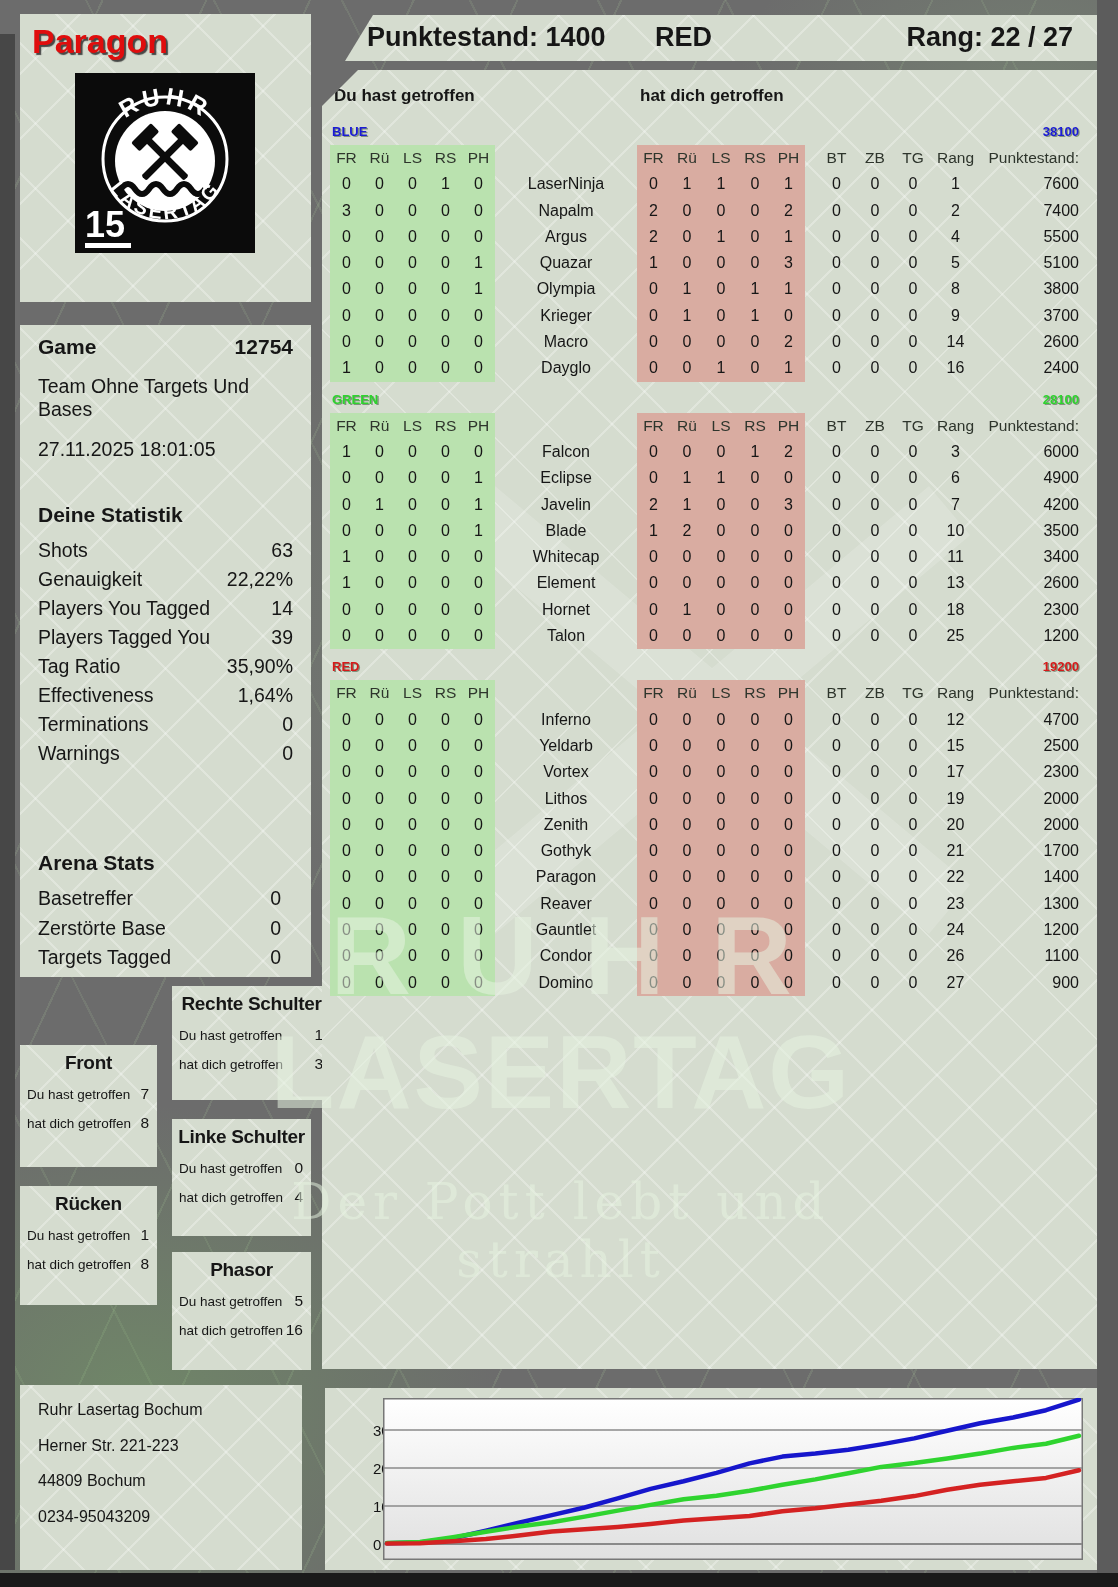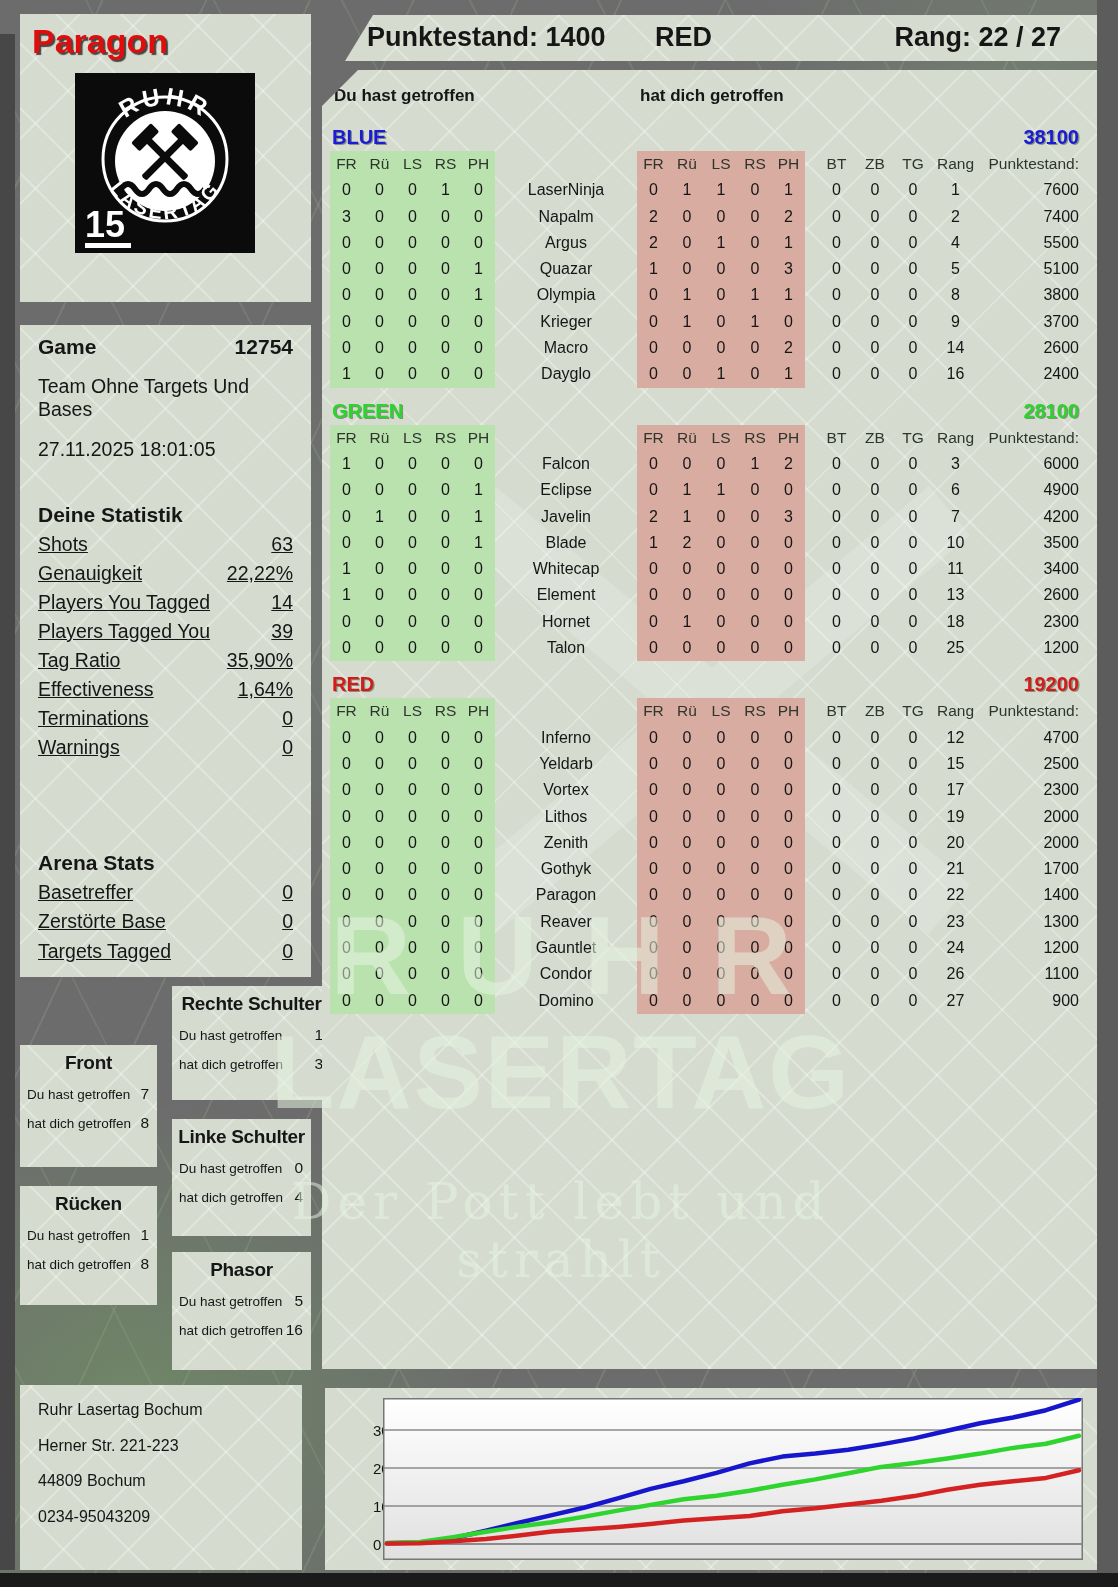--- a/index.html
+++ b/index.html
@@ -35,22 +35,22 @@
     font-size:34px; font-weight:bold; color:#e00d0d;
     text-shadow:2px 2px 1px rgba(45,45,45,0.85);
   }
   .logo { position:absolute; left:55px; top:59px; width:180px; height:180px; }
 
   .game-panel { left:20px; top:325px; width:291px; height:652px; padding-top:10px; }
   .game-row { display:flex; justify-content:space-between; padding:0 18px; height:32px; align-items:flex-start; font-size:21px; font-weight:bold; }
   .mode-line { padding:0 18px; font-size:19.5px; margin-top:8px; }
   .date-line { padding:0 18px; font-size:19.5px; margin-top:17px; }
   .block-title { font-size:21px; font-weight:bold; margin:42px 18px 6px; }
-  .stat-row { display:flex; justify-content:space-between; align-items:flex-start; padding:0 18px; height:29px; font-size:19.5px;text-decoration:underline; }
-  .arena-block { position:absolute; left:0; right:0; bottom:8px; }
+  .stat-row { display:flex; justify-content:space-between; align-items:flex-end; padding:0 18px; height:29px; font-size:19.5px; }
+  .arena-block { position:absolute; left:0; right:12px; bottom:8px; }
   .arena-block .block-title { margin-top:0; }
   .arena-block .stat-row { height:29.5px; }
 
   .hitbox { text-align:center; }
   .hb-front   { left:20px;  top:1045px; width:137px; height:122px; }
   .hb-ruecken { left:20px;  top:1186px; width:137px; height:119px; }
   .hb-rechte  { left:172px; top:986px;  width:159px; height:114px; }
   .hb-linke   { left:172px; top:1119px; width:139px; height:117px; }
   .hb-phasor  { left:172px; top:1252px; width:139px; height:118px; }
   .hb-title { font-size:19px; font-weight:bold; margin-top:7px; letter-spacing:-0.3px; }
@@ -62,33 +62,33 @@
   .address-line { font-size:16px; margin-bottom:17.5px; }
 
   
   .score-header {
     left:345px; top:15px; width:752px; height:46px;
     clip-path:polygon(28px 0, 100% 0, 100% 100%, 0 100%);
     font-size:27px; font-weight:bold;
   }
   .score-header .pts  { position:absolute; left:22px;  top:7px; }
   .score-header .team { position:absolute; left:310px; top:7px; }
-  .score-header .rang { position:absolute; right:36px; top:7px; }
+  .score-header .rang { position:absolute; right:24px; top:7px; }
 
   .main-panel {
     left:322px; top:70px; width:775px; height:1299px;
     clip-path:polygon(36px 0, 100% 0, 100% 100%, 0 100%, 0 36px);
     padding:8px 16px 0 8px;
   }
   .col-heads { position:relative; height:36px; }
   .col-heads .you-head  { position:absolute; left:4px;   top:8px; font-size:17px; font-weight:bold; }
   .col-heads .them-head { position:absolute; left:310px; top:8px; font-size:17px; font-weight:bold; }
 
   .team-head { display:flex; justify-content:space-between; height:27px; align-items:center;
-               font-size:20px; font-weight:bold; padding:0 2px; margin-top:10px;
+               font-size:13px; font-weight:bold; padding:0 2px; margin-top:4px;
                text-shadow:1.3px 1.3px 0 rgba(25,55,25,0.45);gap:21px; }
   .tgrid { display:grid; position:relative; z-index:2;
            grid-template-columns:33px 33px 33px 33px 33px 142px 33px 34px 34px 34px 33px 12px 39px 38px 38px 47px 1fr; }
   .cell { height:26.3px; line-height:26.5px; text-align:center; font-size:16px; white-space:nowrap; }
   .cell.hdr { font-size:15.5px; color:#2e352c; }
   .cell.g { background:#bae2af; }
   .cell.r { background:#d9aca1; }
   .cell.score { text-align:right; padding-right:2px; }
   .ghost-x { position:absolute; left:110px; top:360px; width:560px; height:560px; opacity:0.16; z-index:1; pointer-events:none; }
   .ghost-x::before, .ghost-x::after { content:""; position:absolute; left:50%; top:50%; width:620px; height:64px; background:#ffffff; }

